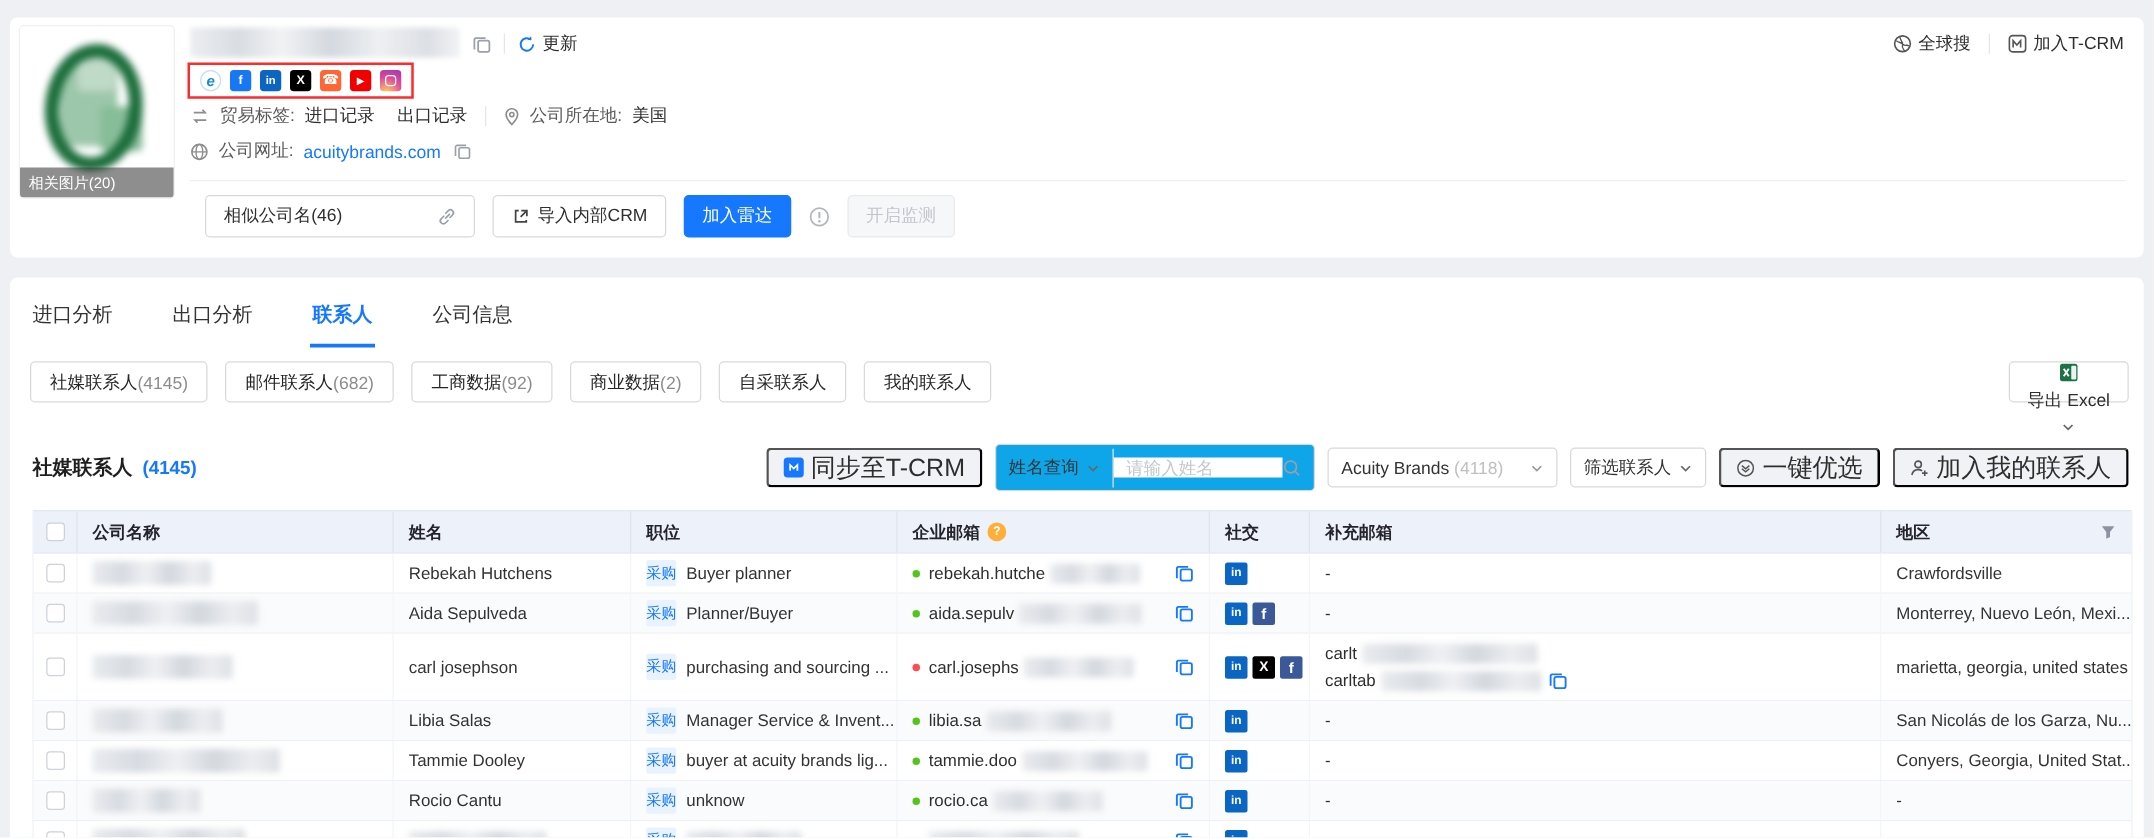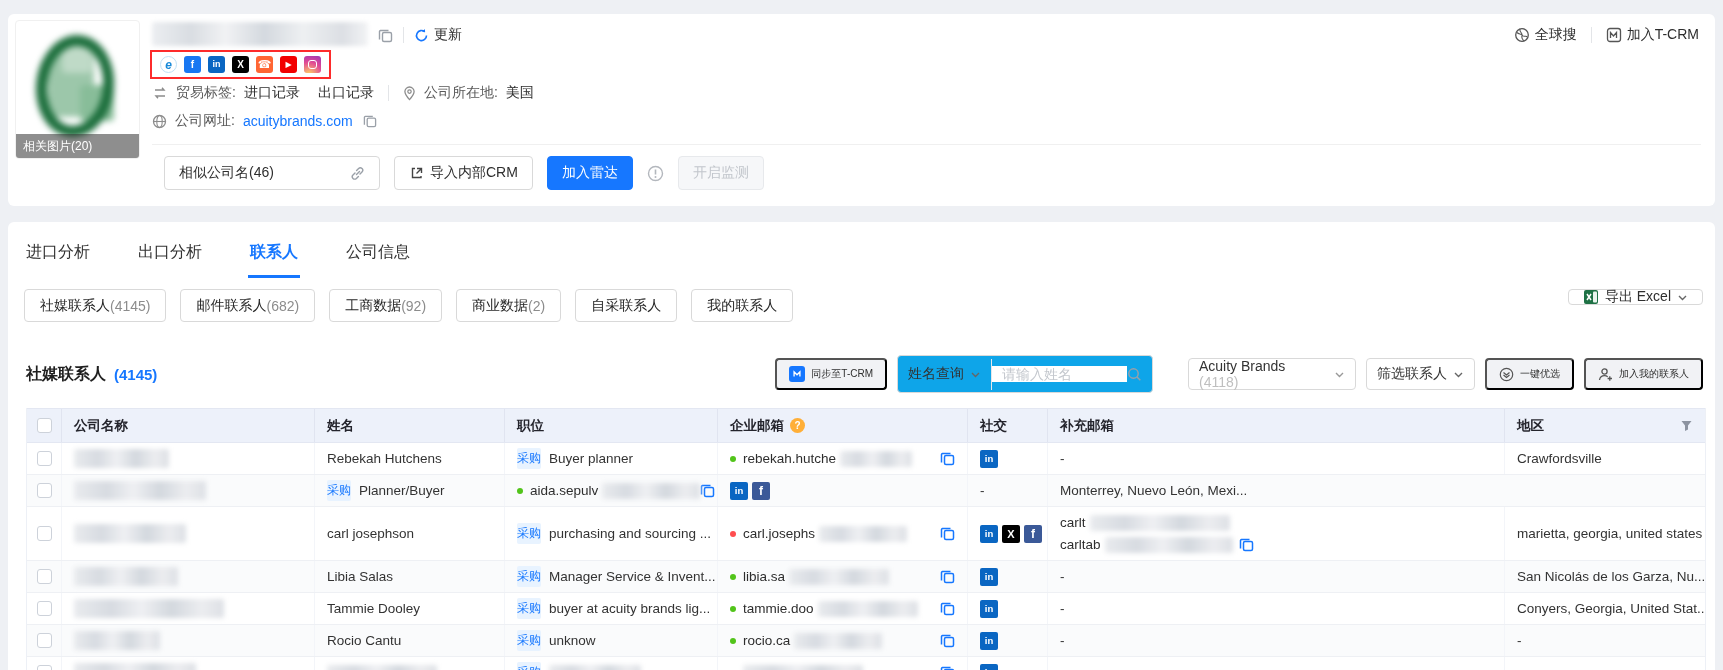--- a/index.html
+++ b/index.html
@@ -49,21 +49,21 @@
   .tab{padding:6px 2px 12px;cursor:pointer;color:#333;}
   .tab.active{color:#1677ff;font-weight:bold;border-bottom:3px solid #1677ff;}
   .sources{position:absolute;left:16px;top:67px;display:flex;gap:14px;}
   .srcbtn{height:33px;padding:0 15px;border:1px solid #d9d9d9;border-radius:4px;background:#fff;font-size:14px;color:#262626;cursor:pointer;display:flex;align-items:center;}
   .srcbtn .cnt{color:#8c8c8c;}
   .export{position:absolute;right:12px;top:67px;}
   .listrow{position:absolute;left:18px;right:12px;top:134px;height:36px;display:flex;align-items:center;justify-content:space-between;}
   .ltitle{font-size:16px;font-weight:bold;color:#1f1f1f;display:flex;gap:8px;align-items:center;}
   .ltitle .cnt{color:#1677ff;font-weight:bold;font-size:15px;}
   .tools{display:flex;align-items:center;gap:10px;}
-  .gbtn{display:flex;align-items:center;gap:6px;height:32px;padding:0 12px;border-radius:4px;background:#f1f2f5;font-size:10px;color:#2e2e2e;cursor:pointer;}
+  .gbtn{display:flex;align-items:center;gap:6px;height:32px;padding:0 12px;border-radius:4px;background:#f1f2f5;font-size:20px;color:#2e2e2e;cursor:pointer;}
   .selbox{display:flex;align-items:center;gap:6px;height:32px;padding:0 10px;border:1px solid #d9d9d9;border-radius:4px;background:#fff;font-size:14px;cursor:pointer;}
   .selbox .cnt{color:#bfbfbf;}
   .searchgrp{display:flex;align-items:center;height:38px;border:1px solid #d9d9d9;border-radius:4px;background:#0ea5e9;}
   .searchgrp .seg{display:flex;align-items:center;gap:6px;padding:0 10px;cursor:pointer;}
   .searchgrp .sep{width:1px;height:31px;background:#e4e6ea;}
   .searchgrp input{border:none;outline:none;width:135px;padding:0 6px 0 10px;font-size:14px;font-family:inherit;color:#333;}
   .searchgrp input::placeholder{color:#c4c8ce;}
   .sync-ic{width:16px;height:16px;border-radius:3px;background:#1677ff;display:flex;align-items:center;justify-content:center;}
   
   .table{position:absolute;left:18px;top:186px;width:1680px;border:1px solid #edf0f6;border-top:none;}
@@ -259,21 +259,21 @@
     <button class="srcbtn">
         <span>自采联系人</span>
         <span class="cnt"></span>
       </button>
     <button class="srcbtn">
         <span>我的联系人</span>
         <span class="cnt"></span>
       </button>
   </div>
 
-  <button class="btn export" style="height:16px;">
+  <button class="btn export" style="height:33px;flex-direction:column;">
     <svg width="16" height="16" viewBox="0 0 16 16">
         <rect x="1" y="1" width="14" height="14" rx="2" fill="#1e7145"></rect>
         <rect x="10" y="2.5" width="4" height="11" rx="1" fill="#eaf4ee"></rect>
         <path d="M4 5l4 6M8 5l-4 6" stroke="#fff" stroke-width="1.5"></path>
       </svg>
     <span>导出 Excel</span>
     <svg width="11" height="11" viewBox="0 0 11 11">
         <path d="M2 4l3.5 3.5L9 4" fill="none" stroke="#666" stroke-width="1.4"></path>
       </svg>
   </button>
@@ -304,21 +304,21 @@
         <span class="sep"></span>
         <input type="text" placeholder="请输入姓名" style="">
         <span style="padding-right:10px;display:inline-flex;">
           <svg width="15" height="15" viewBox="0 0 15 15">
               <circle cx="6.5" cy="6.5" r="4.7" fill="none" stroke="#9aa0a8" stroke-width="1.4"></circle>
               <path d="M10 10l3.3 3.3" stroke="#9aa0a8" stroke-width="1.4"></path>
             </svg>
         </span>
       </div>
 
-      <div class="selbox" style="width:168px;justify-content:space-between;margin-left:25px;">
+      <div class="selbox" style="width:184px;justify-content:space-between;">
         <span><span>Acuity Brands</span> <span class="cnt">(4118)</span></span>
         <svg width="11" height="11" viewBox="0 0 11 11">
             <path d="M2 4l3.5 3.5L9 4" fill="none" stroke="#999" stroke-width="1.4"></path>
           </svg>
       </div>
 
       <div class="selbox">
         <span>筛选联系人</span>
         <svg width="11" height="11" viewBox="0 0 11 11">
             <path d="M2 4l3.5 3.5L9 4" fill="none" stroke="#666" stroke-width="1.4"></path>
@@ -404,20 +404,23 @@
           </div>
         </div>
         <div class="trow alt" style="height: 32px;">
           <div class="ck">
             <span class="checkbox"></span>
           </div>
           <div>
             <span class="blur cblur" style="width:132px"></span>
           </div>
           <div>
+            <span>Aida Sepulveda</span>
+          </div>
+          <div>
             <span class="badge">采购</span>
             <span>Planner/Buyer</span>
           </div>
           <div>
             <span class="dot green"></span>
             <span class="emailtxt">aida.sepulv</span>
             <span class="blur " style="width:98px"></span>
             <span class="copy">
               <svg width="15" height="15" viewBox="0 0 15 15">
                 <rect x="4.5" y="4.5" width="9" height="9" rx="1.5" fill="none" stroke="#1677ff" stroke-width="1.5"></rect>

